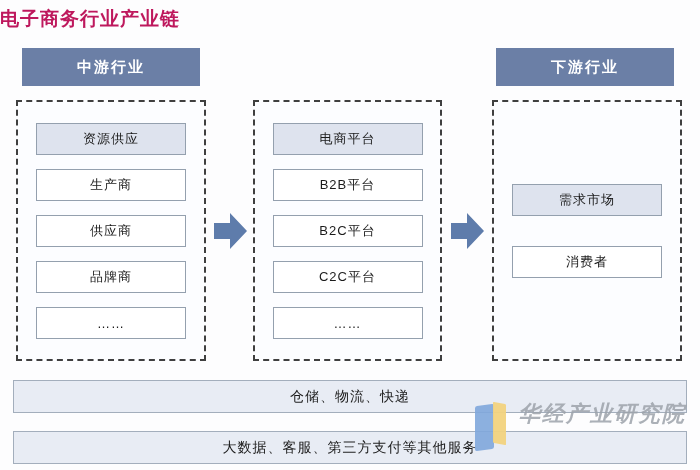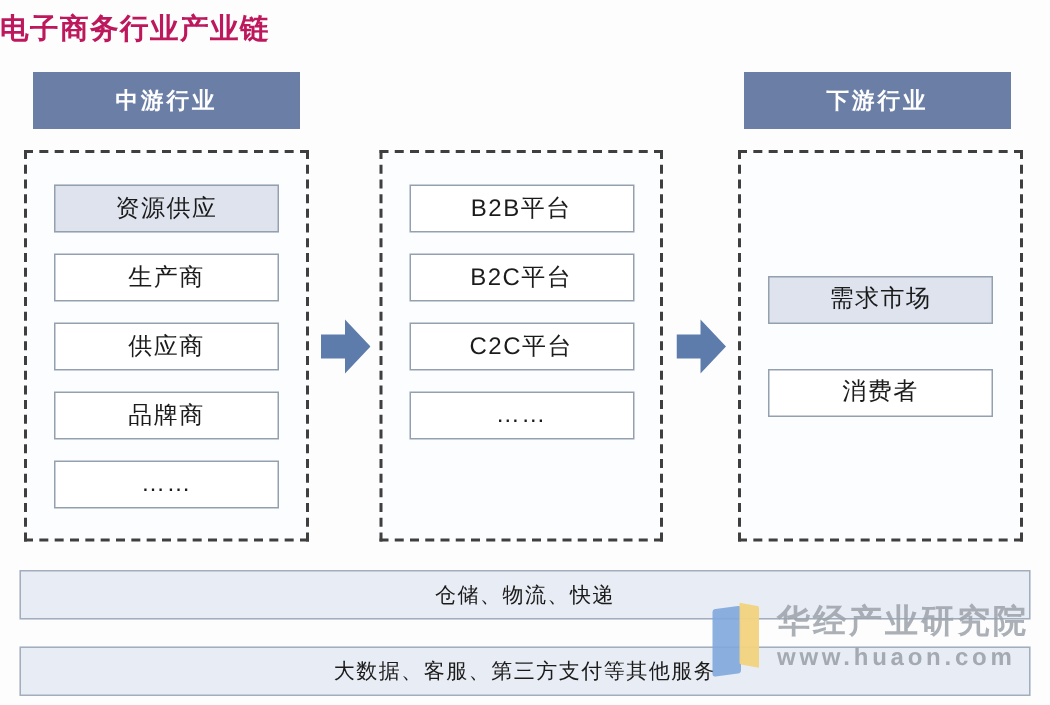--- a/index.html
+++ b/index.html
@@ -37,21 +37,21 @@
     display:flex;flex-direction:column;align-items:center;
     padding-top:21px;gap:14px;
   }
   .panel.p1{left:16px;width:190px;}
   .panel.p2{left:253px;width:189px;}
   .panel.p3{left:492px;width:190px;justify-content:center;padding-top:0;gap:30px;}
 
   .box{
     width:150px;height:32px;flex:0 0 32px;
     background:var(--box-bg);border:1px solid var(--box-border);
-    color:var(--text);font-size:16px;
+    color:var(--text);font-size:13px;
     display:flex;align-items:center;justify-content:center;
     letter-spacing:1px;
   }
   .box.hl{background:var(--box-highlight-bg);}
 
   .arrow{position:absolute;top:211px;width:33px;height:40px;color:var(--arrow);}
   .arrow.a1{left:214px;}
   .arrow.a2{left:451px;}
 
   .bar{
@@ -71,21 +71,21 @@
   .logo-blue{
     position:absolute;left:1px;top:5px;width:19px;height:45px;
     background:var(--logo-blue);transform:skewY(-7deg);border-radius:2px;
     opacity:.9;
   }
   .logo-yellow{
     position:absolute;left:19px;top:3px;width:13px;height:41px;
     background:var(--logo-yellow);transform:skewY(11deg);border-radius:1px;
     opacity:.95;
   }
-  .wm-text{display:flex;flex-direction:column;align-items:flex-start;}
+  .wm-text{display:flex;flex-direction:column;align-items:flex-start;font-style:italic;}
   .wm-brand{
     font-size:22px;color:var(--watermark-text);font-weight:bold;
     letter-spacing:2px;line-height:28px;opacity:.85;white-space:nowrap;
   }
   .wm-url{
     font-size:16px;color:var(--watermark-text);font-weight:bold;
     letter-spacing:2.5px;line-height:22px;opacity:.9;white-space:nowrap;
   }
 </style>
 </head>
@@ -100,20 +100,21 @@
 
   <div class="panel p1">
     <div class="box hl">资源供应</div>
     <div class="box">生产商</div>
     <div class="box">供应商</div>
     <div class="box">品牌商</div>
     <div class="box">……</div>
   </div>
 
   <div class="panel p2">
+    <div class="box hl">电商平台</div>
     <div class="box">B2B平台</div>
     <div class="box">B2C平台</div>
     <div class="box">C2C平台</div>
     <div class="box">……</div>
   </div>
 
   <div class="panel p3">
     <div class="box hl">需求市场</div>
     <div class="box">消费者</div>
   </div>
@@ -128,17 +129,16 @@
   <div class="bar bar1">仓储、物流、快递</div>
   <div class="bar bar2">大数据、客服、第三方支付等其他服务</div>
 
   <div class="watermark">
     <div class="logo">
       <div class="logo-blue"></div>
       <div class="logo-yellow"></div>
     </div>
     <div class="wm-text">
       <div class="wm-brand">华经产业研究院</div>
-      <div class="wm-url">www.huaon.com</div>
     </div>
   </div>
 
 </div>
 
 </body></html>

